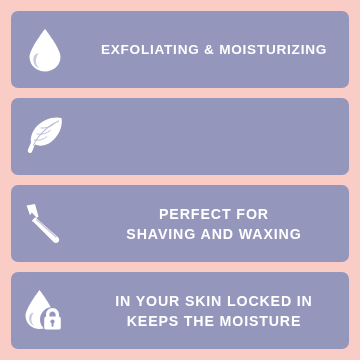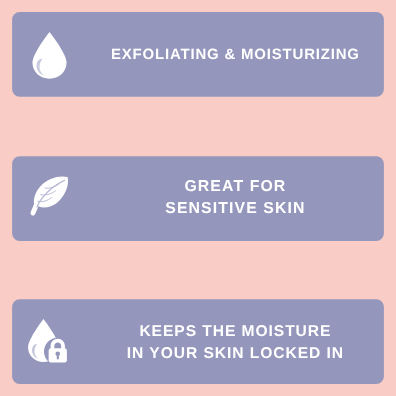--- a/index.html
+++ b/index.html
@@ -85,38 +85,48 @@
   <div class="feature-card card-2">
     <div class="card-icon">
       <svg width="44" height="46" viewBox="0 0 44 46" aria-hidden="true">
         <path d="M38.5 4.0 C31.0 2.0 20.5 5.0 14.0 12.0 C9.0 17.4 7.2 23.6 8.0 28.4 L5.0 35.5 C4.4 37.0 5.0 38.3 6.1 38.8 C7.2 39.3 8.5 38.8 9.1 37.4 L12.0 30.6 C16.2 32.6 22.6 31.9 28.0 28.0 C35.5 22.6 40.3 12.0 38.5 4.0 Z" fill="#ffffff"></path>
         <path d="M35.6 7.0 C29.0 10.0 21.0 16.0 15.4 23.0 C12.8 26.2 11.2 29.2 10.6 31.4" fill="none" stroke="#b9bad4" stroke-width="1.1" stroke-linecap="round"></path>
         <path d="M18.0 14.0 C22.0 14.6 27.0 13.0 30.6 10.2" fill="none" stroke="#b9bad4" stroke-width="0.9" stroke-linecap="round"></path>
         <path d="M14.0 20.0 C18.6 21.0 23.8 19.4 27.4 16.4" fill="none" stroke="#b9bad4" stroke-width="0.9" stroke-linecap="round"></path>
         <path d="M11.4 26.0 C15.6 27.0 20.4 25.6 23.8 22.6" fill="none" stroke="#b9bad4" stroke-width="0.9" stroke-linecap="round"></path>
       </svg>
     </div>
+  </div>
+
+  <div class="feature-card card-3">
+    <div class="card-icon">
+      <svg width="46" height="48" viewBox="0 0 46 48" aria-hidden="true">
+        <path d="M4.5 5.5 L13.0 4.0 L16.5 16.5 L10.5 22.0 Z" fill="#ffffff"></path>
+        <path d="M9.8 12.5 L14.6 17.8 L9.0 22.6 L6.4 18.0 Z" fill="#9496bc"></path>
+        <path d="M13.2 17.2 L36.0 37.2 C37.5 38.5 37.6 40.6 36.3 42.0 C35.0 43.4 32.9 43.4 31.6 42.1 L10.0 20.6 Z" fill="#ffffff"></path>
+        <path d="M14.6 19.8 L34.0 37.0" fill="none" stroke="#c4c5db" stroke-width="1.2" stroke-linecap="round"></path>
+      </svg>
+    </div>
     <div class="card-text">
-      <span class="line">Great For</span>
-      <span class="line">Sensitive Skin</span>
+      <span class="line">Perfect For</span>
+      <span class="line">Shaving and Waxing</span>
     </div>
   </div>
-
 
   <div class="feature-card card-4">
     <div class="card-icon">
       <svg width="46" height="46" viewBox="0 0 46 46" aria-hidden="true">
         <path d="M17.5 2 C17.5 2 3.5 20.0 3.5 27.6 C3.5 35.4 9.8 41.0 17.5 41.0 C25.2 41.0 31.5 35.4 31.5 27.6 C31.5 20.0 17.5 2 17.5 2 Z" fill="#ffffff"></path>
         <path d="M11.8 24.8 C8.2 29.6 8.8 35.2 12.8 38.2 C8.6 37.0 6.4 32.8 7.2 28.8 C7.6 26.4 9.4 24.5 11.8 24.8 Z" fill="#c9cade"></path>
         <circle cx="30.5" cy="31.5" r="12.5" fill="#9496bc"></circle>
         <path d="M24.0 26.5 C24.0 22.9 26.9 20.0 30.5 20.0 C34.1 20.0 37.0 22.9 37.0 26.5 L37.0 30.0 L33.6 30.0 L33.6 26.5 C33.6 24.8 32.2 23.4 30.5 23.4 C28.8 23.4 27.4 24.8 27.4 26.5 L27.4 30.0 L24.0 30.0 Z" fill="#ffffff"></path>
         <rect x="22.2" y="28.6" width="16.6" height="13.0" rx="2.2" fill="#ffffff"></rect>
         <circle cx="30.5" cy="33.6" r="2.1" fill="#9496bc"></circle>
         <rect x="29.6" y="34.6" width="1.9" height="4.2" rx="0.9" fill="#9496bc"></rect>
       </svg>
     </div>
     <div class="card-text">
+      <span class="line">In Your Skin Locked In</span>
       <span class="line">Keeps the Moisture</span>
-      <span class="line">In Your Skin Locked In</span>
     </div>
   </div>
 
 </div>
 
 </body></html>

